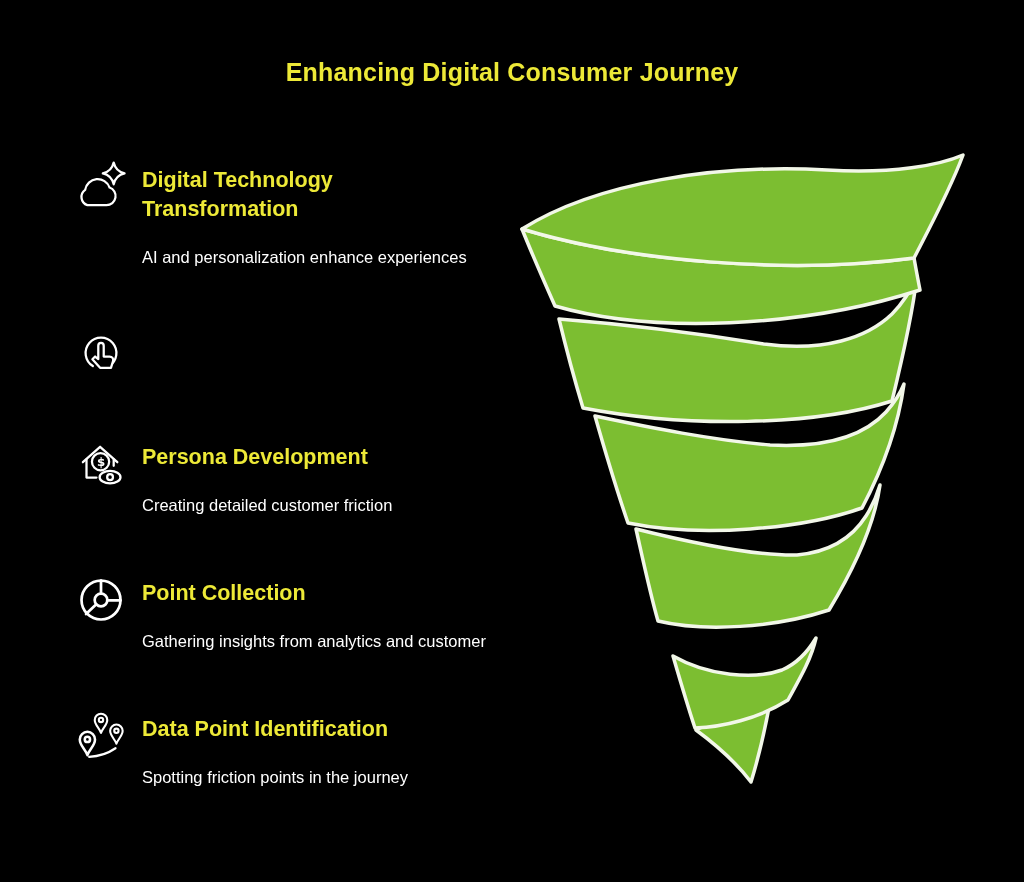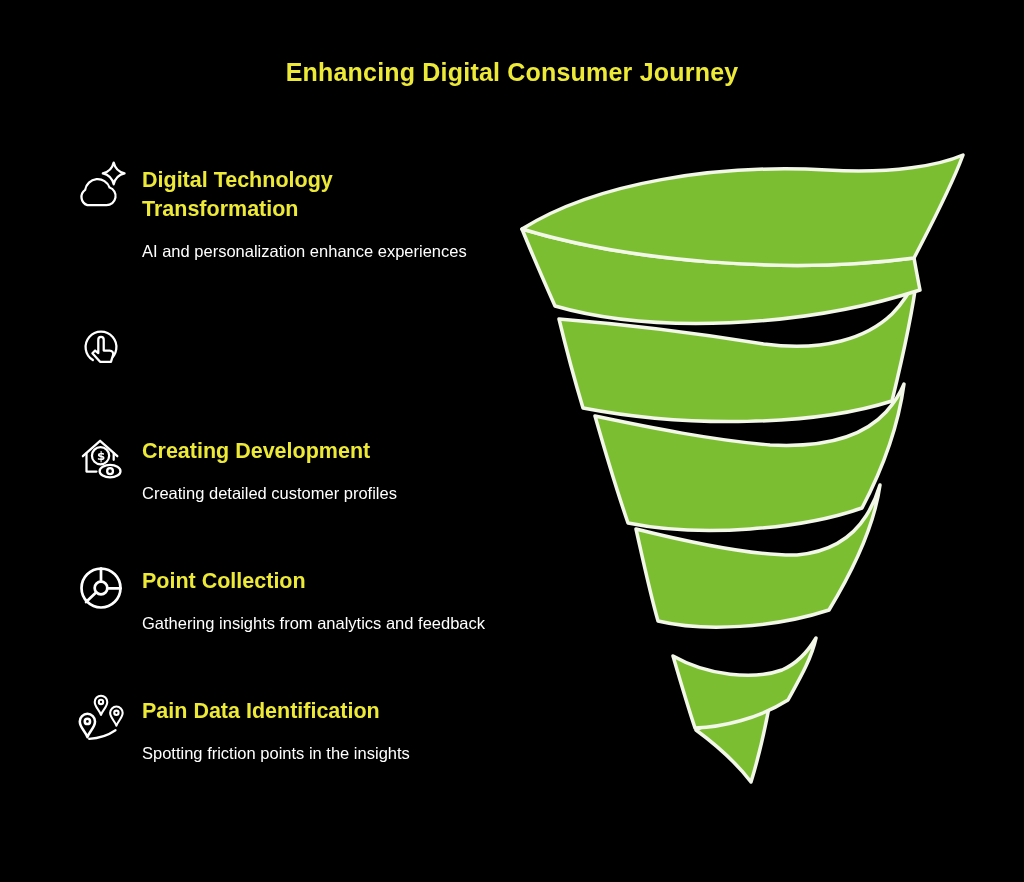--- a/index.html
+++ b/index.html
@@ -32,21 +32,21 @@
   .item-icon svg{width:100%;height:100%;display:block}
   .item-text{padding-top:8px}
   .item-title{
     color:var(--accent-yellow);
     font-size:21.5px;font-weight:bold;line-height:1.35;
     max-width:300px;
   }
   .item-desc{
     color:var(--text-white);
     font-size:16.5px;line-height:1.4;
-    margin-top:16px;max-width:348px;
+    margin-top:22px;max-width:348px;
   }
   .funnel-wrap{position:absolute;left:512px;top:148px;width:475px;height:665px}
   .funnel-wrap svg{width:100%;height:100%;display:block}
   .funnel-band{
     fill:var(--funnel-green);
     stroke:var(--outline-white);
     stroke-width:3.5;
     stroke-linejoin:round;stroke-linecap:round;
   }
   .icon-stroke{fill:none;stroke:#fff;stroke-width:2.5;stroke-linejoin:round;stroke-linecap:round}
@@ -89,38 +89,38 @@
         <path class="icon-stroke" d="M 12,30 L 31,13 L 50,30"></path>
         <path class="icon-stroke" d="M 16,27 V 47 H 27"></path>
         <path class="icon-stroke" d="M 46,27 V 34"></path>
         <circle class="icon-stroke" cx="31.5" cy="29.5" r="9.5"></circle>
         <text class="icon-dollar" x="27.5" y="34.5">$</text>
         <ellipse class="icon-stroke" cx="42" cy="46.5" rx="11.5" ry="6.8"></ellipse>
         <circle class="icon-stroke" cx="42" cy="46.5" r="3.2"></circle>
       </svg>
     </div>
     <div class="item-text">
-      <div class="item-title">Creating Development</div>
-      <div class="item-desc">Creating detailed customer profiles</div>
+      <div class="item-title">Persona Development</div>
+      <div class="item-desc">Creating detailed customer friction</div>
     </div>
   </div>
 
   <div class="item">
     <div class="item-icon">
       <svg viewBox="0 0 64 64">
         <circle class="icon-stroke-thick" cx="32" cy="32" r="21.5"></circle>
         <circle class="icon-stroke-thick" cx="32" cy="32" r="7"></circle>
         <path class="icon-stroke-thick" d="M 32,25 V 10.5"></path>
         <path class="icon-stroke-thick" d="M 39,32.5 H 53.5"></path>
         <path class="icon-stroke-thick" d="M 26.8,36.8 L 15.5,47.5"></path>
       </svg>
     </div>
     <div class="item-text">
       <div class="item-title">Point Collection</div>
-      <div class="item-desc">Gathering insights from analytics and feedback</div>
+      <div class="item-desc">Gathering insights from analytics and customer</div>
     </div>
   </div>
 
   <div class="item">
     <div class="item-icon">
       <svg viewBox="0 0 64 64">
         <g transform="translate(17,33) scale(1.12)">
           <path class="icon-stroke" d="M 0,18 C -2,12 -7.5,8.5 -7.5,2.5 A 7.5,7.5 0 1 1 7.5,2.5 C 7.5,8.5 2,12 0,18 Z" stroke-width="2.3"></path>
           <circle class="icon-stroke" cx="0" cy="2.5" r="2.6" stroke-width="2.3"></circle>
         </g>
@@ -129,22 +129,22 @@
           <circle class="icon-stroke" cx="0" cy="2.5" r="2.6"></circle>
         </g>
         <g transform="translate(49,24) scale(0.92)">
           <path class="icon-stroke" d="M 0,18 C -2,12 -7.5,8.5 -7.5,2.5 A 7.5,7.5 0 1 1 7.5,2.5 C 7.5,8.5 2,12 0,18 Z"></path>
           <circle class="icon-stroke" cx="0" cy="2.5" r="2.6"></circle>
         </g>
         <path class="icon-stroke" d="M 19,55 C 29,54.5 40,51 48,45.5"></path>
       </svg>
     </div>
     <div class="item-text">
-      <div class="item-title">Pain Data Identification</div>
-      <div class="item-desc">Spotting friction points in the insights</div>
+      <div class="item-title">Data Point Identification</div>
+      <div class="item-desc">Spotting friction points in the journey</div>
     </div>
   </div>
 
 </div>
 
 <div class="funnel-wrap">
   <svg viewBox="0 0 475 665">
 
     <path class="funnel-band" d="M 184,582 C 208,570 238,557 260,543 C 254,578 247,608 239,634 C 223,613 203,596 184,582 Z"></path>
 

